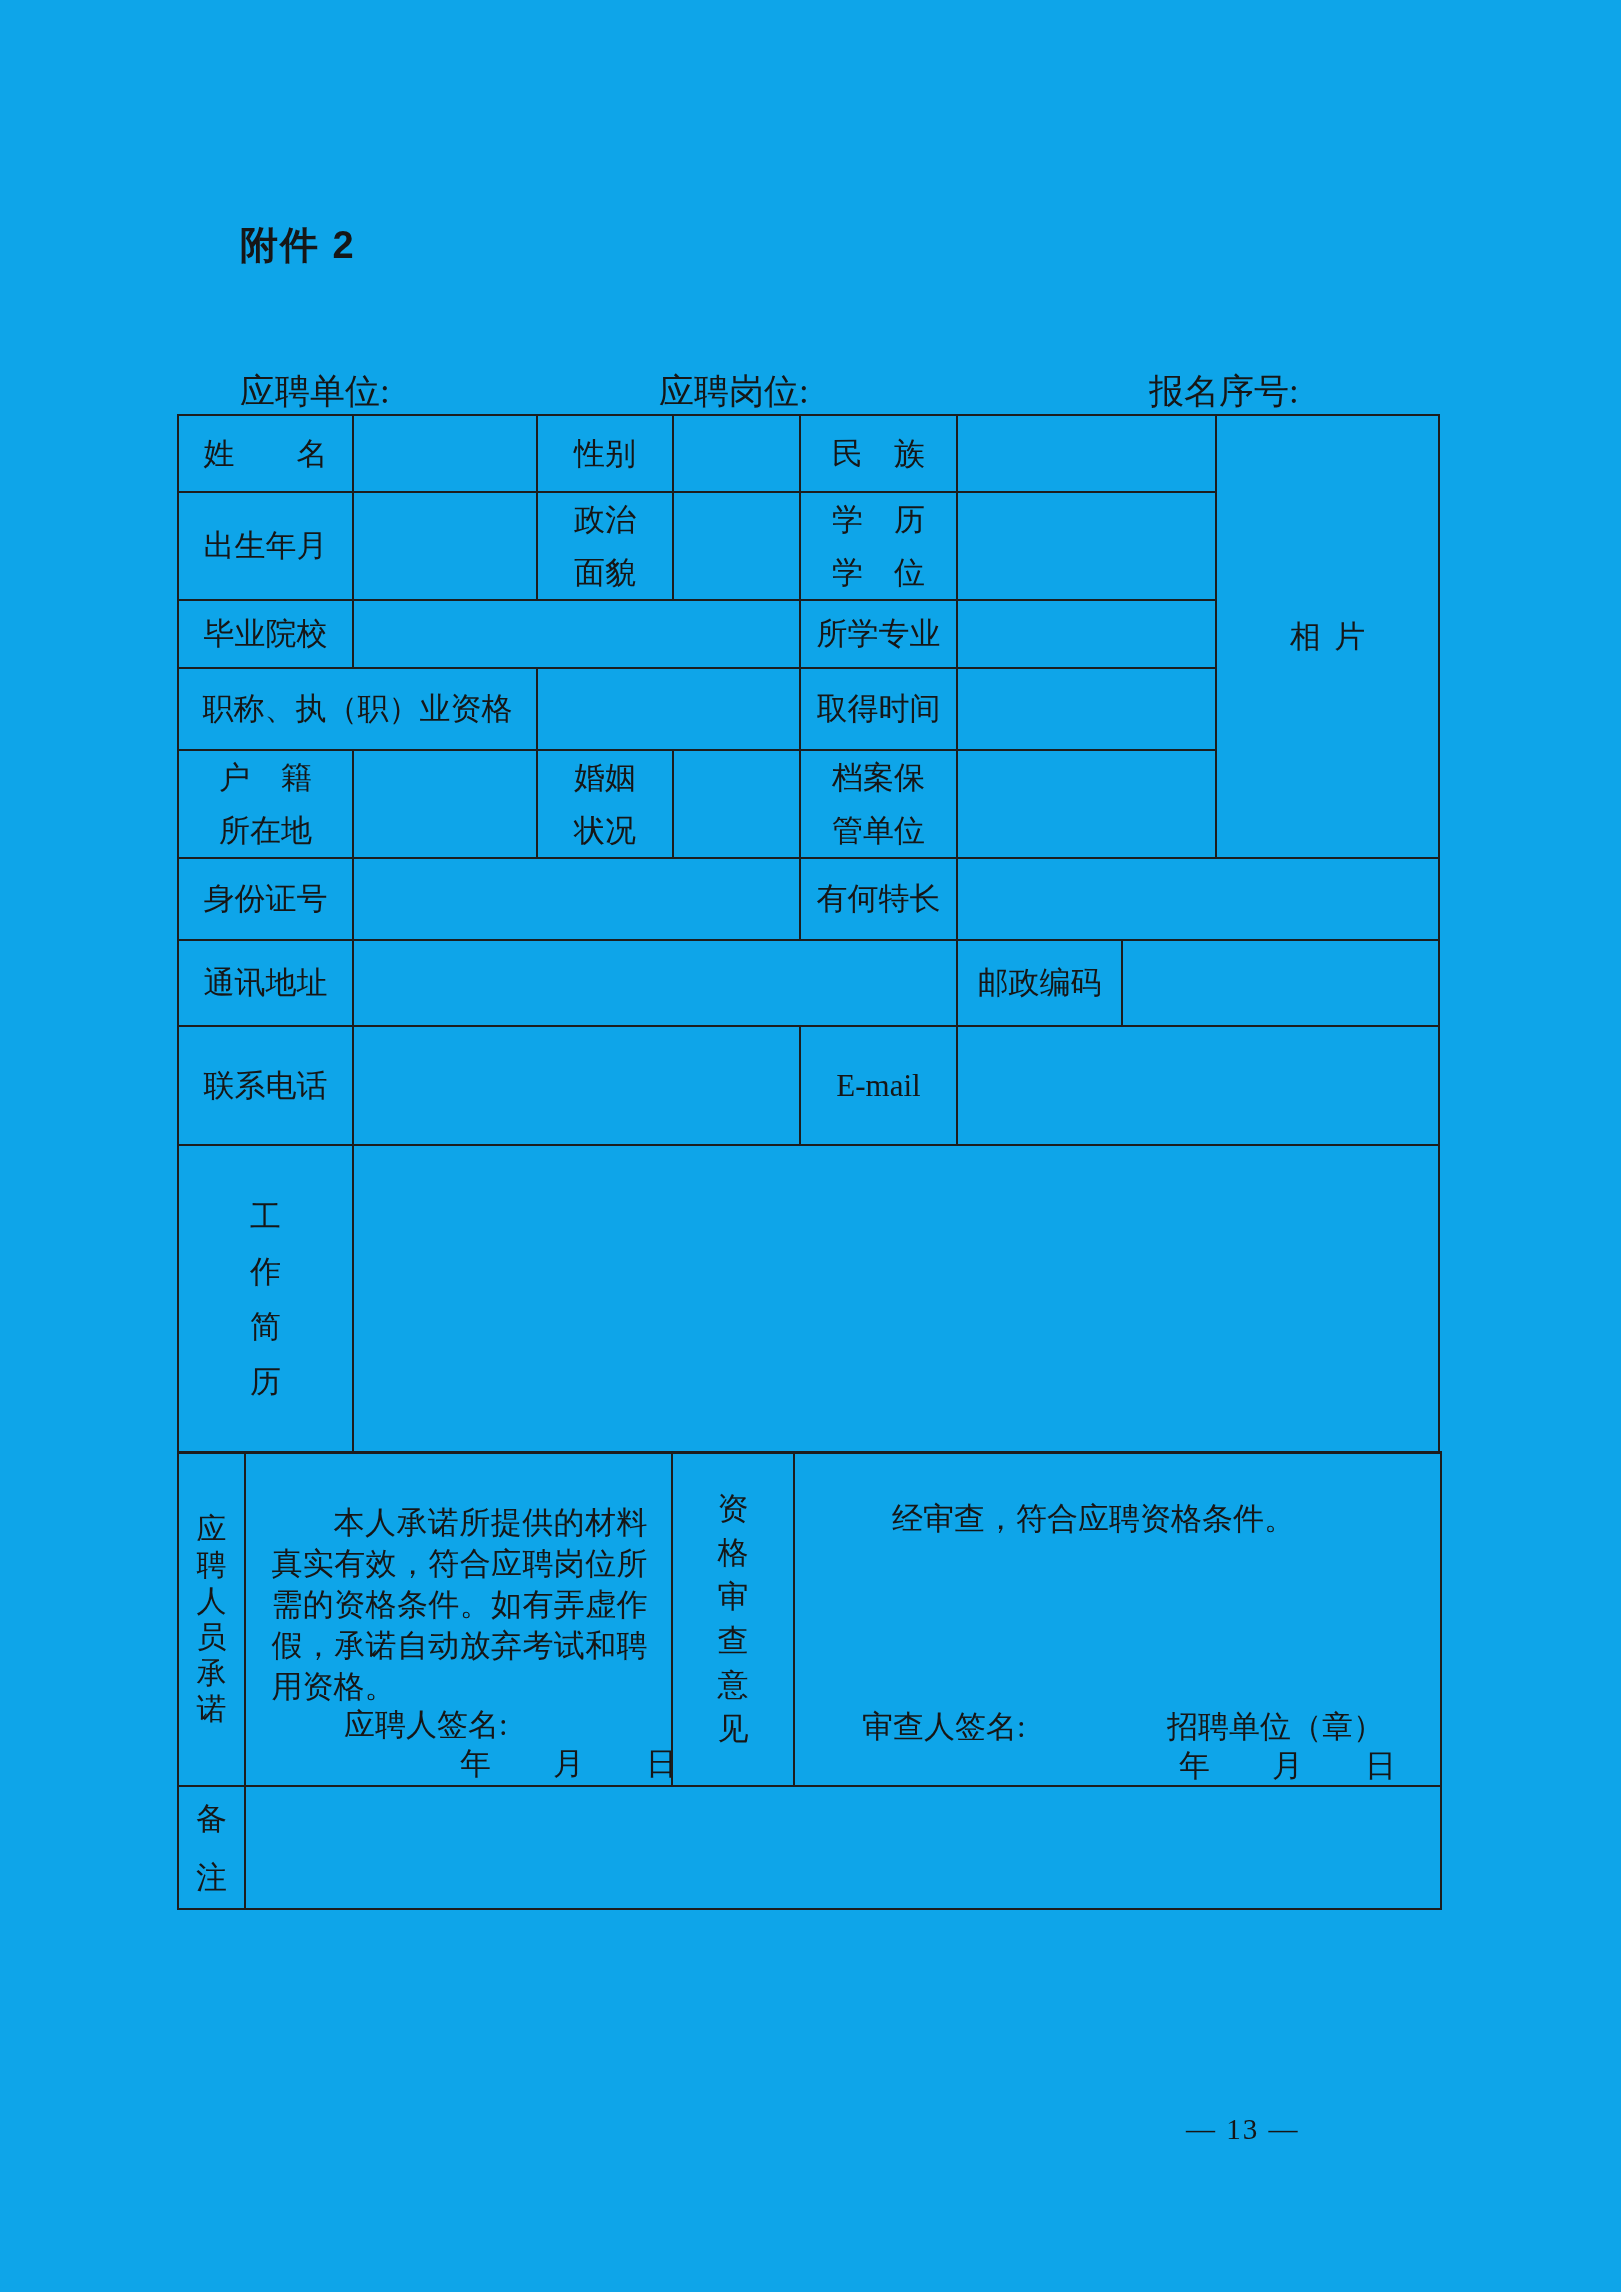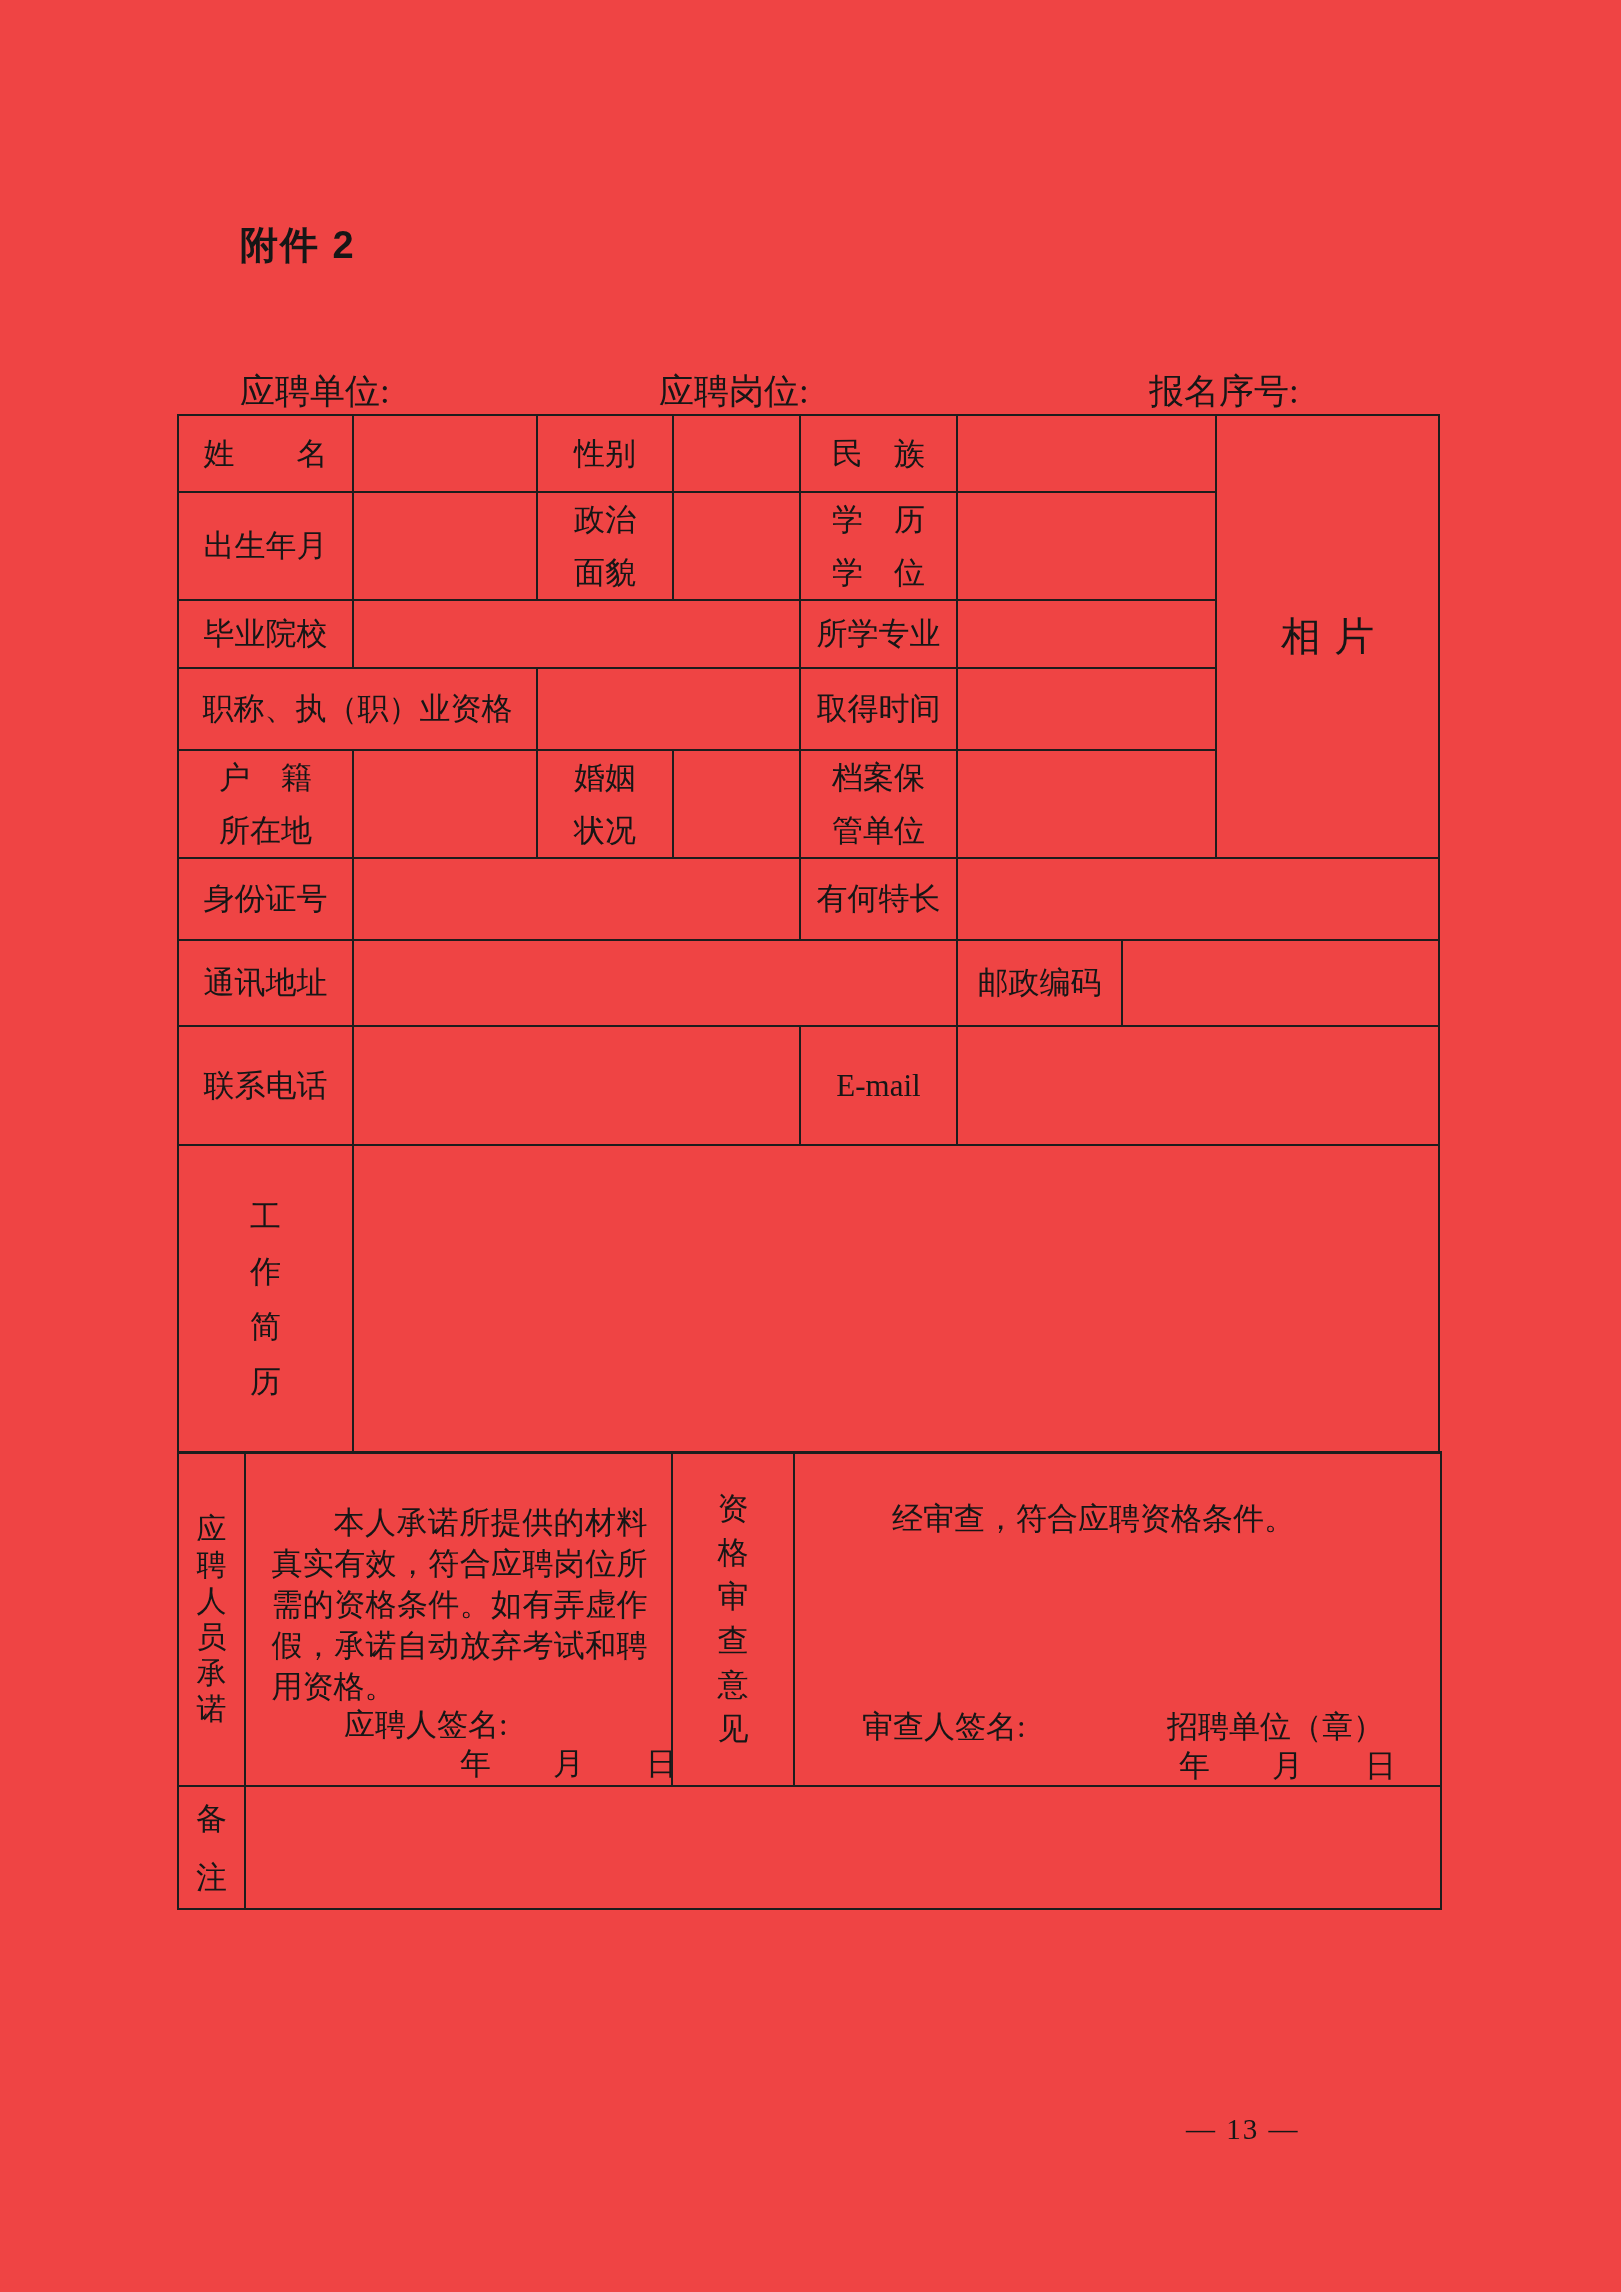--- a/index.html
+++ b/index.html
@@ -1,21 +1,21 @@
 <!DOCTYPE html>
 <html><head>
 <meta charset="utf-8">
 <style>
   * { margin:0; padding:0; box-sizing:border-box; }
   html,body { background:#9b9b9b; }
   .page {
     position:relative;
     width:1621px; height:2293px;
     margin:0 auto;
-    background:#ef4444;
+    background:#0ea5e9;
     font-family:"Liberation Serif","DejaVu Serif",serif;
     color:#161616;
     overflow:hidden;
   }
   .attachment {
     position:absolute; left:240px; top:220px;
     font-family:"Liberation Sans","DejaVu Sans",sans-serif;
     font-weight:600; font-size:38px; letter-spacing:2px;
   }
   .doc-title {
@@ -36,21 +36,21 @@
     vertical-align:middle; text-align:center;
     font-size:31px; padding:0; overflow:hidden;
   }
   .tbl-b { margin-top:-2.9px; }
   .pre { white-space:pre-line; line-height:53px; }
   .vlabel { white-space:pre-line; }
   .vl-work { line-height:55px; }
   .vl-promise { line-height:36px; font-size:30px; }
   .vl-review { line-height:44px; }
   .vl-remark { line-height:59px; }
-  .photo-cell { font-size:40px; letter-spacing:13.7px; text-indent:13.7px; }
+  .photo-cell { font-size:31px; letter-spacing:13.7px; text-indent:13.7px; }
 
   .promise-cell, .review-cell { position:relative; vertical-align:top; text-align:left; }
   .block-text {
     text-indent:2em; text-align:justify;
     font-size:31px; line-height:41px;
   }
   .promise-cell .block-text { padding:49px 23.5px 0 25.5px; }
   .review-cell .block-text { padding:45px 33px 0 35px; }
   .abs { position:absolute; font-size:31px; white-space:nowrap; }
 

